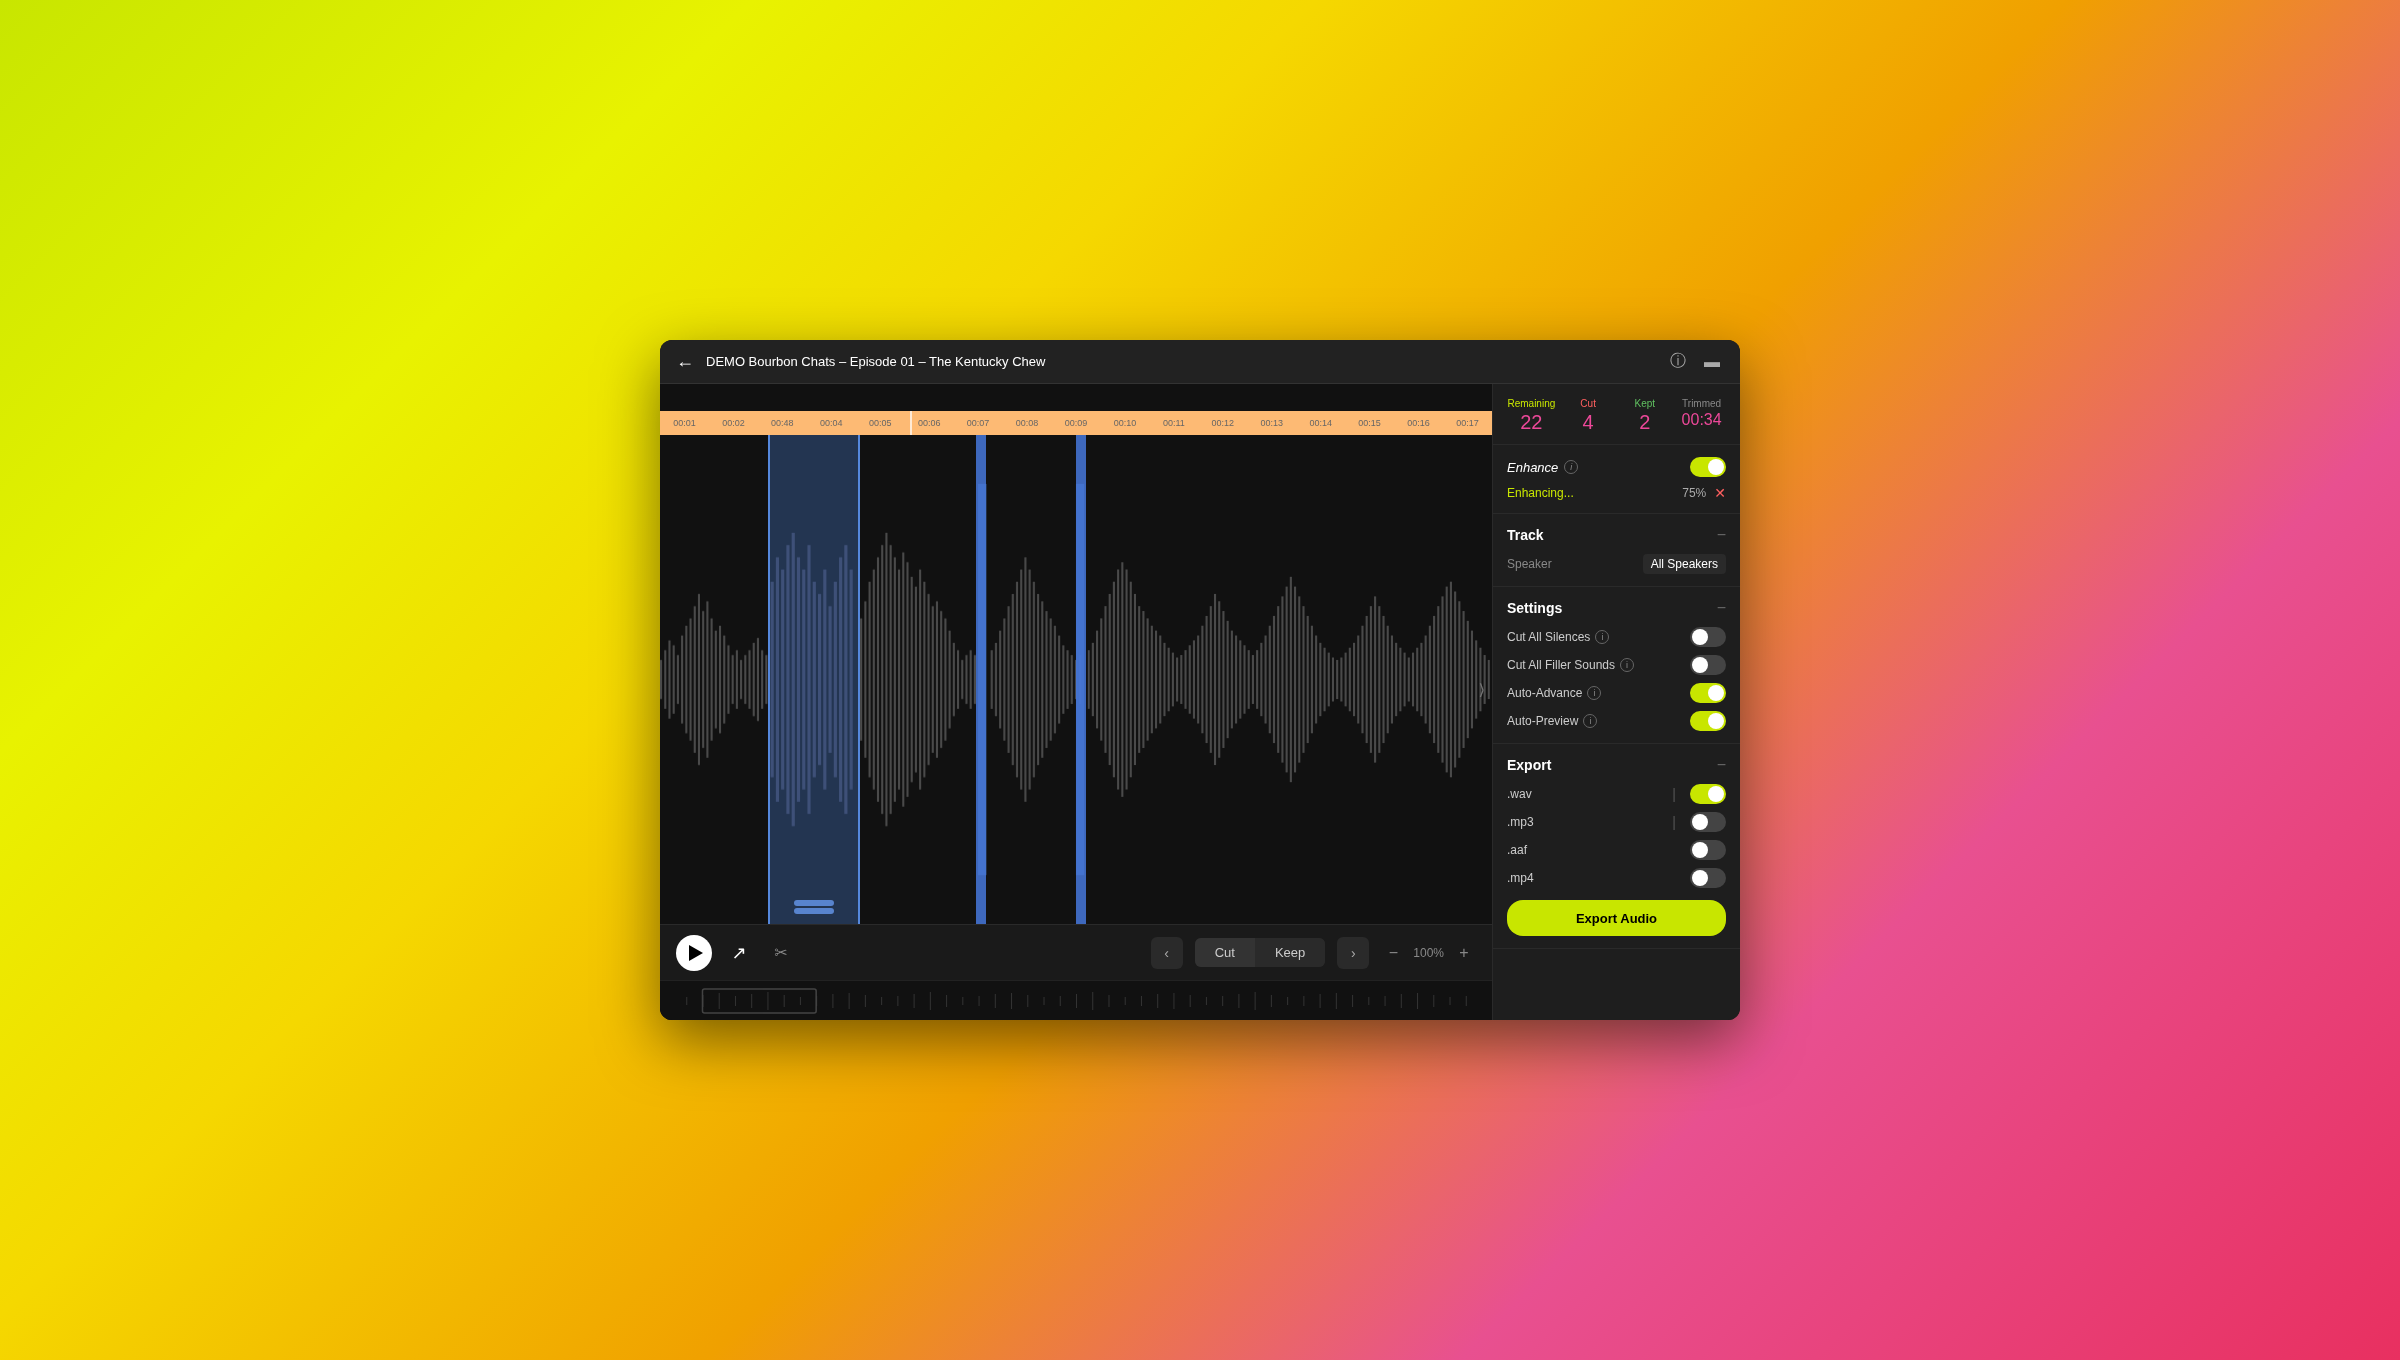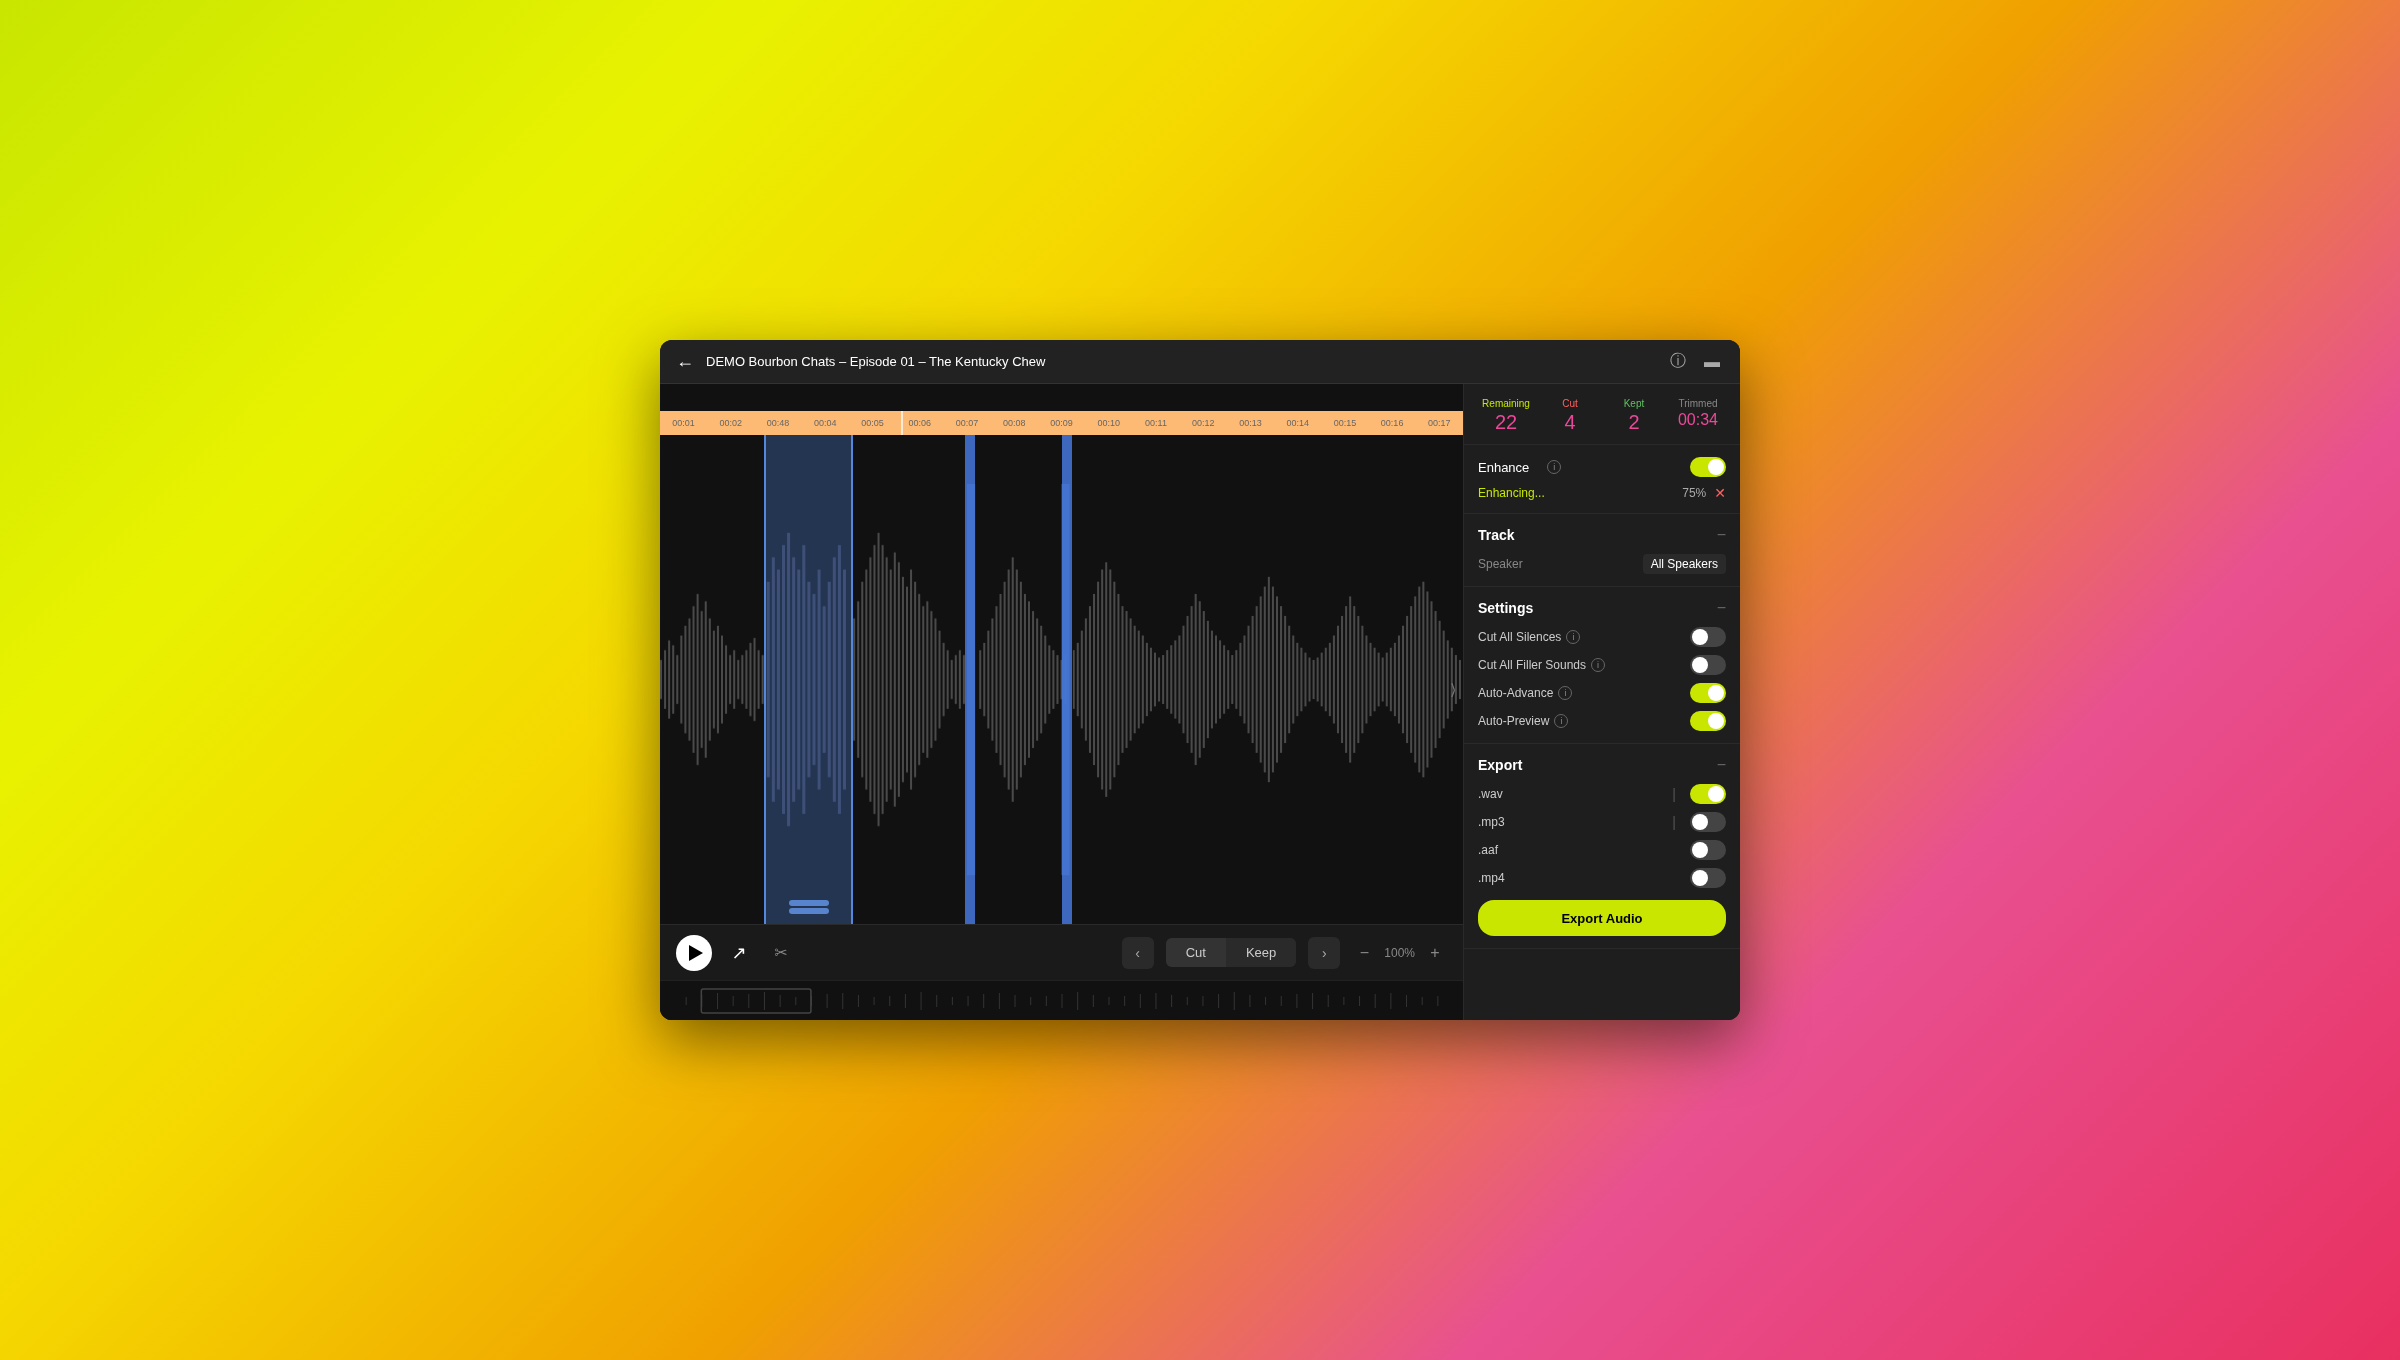--- a/index.html
+++ b/index.html
@@ -260,21 +260,21 @@
       background: #111;
       display: flex;
       align-items: center;
       padding: 0 10px;
       position: relative;
       flex-shrink: 0;
       border-top: 1px solid #222;
     }
     
     .right-sidebar {
-      width: 277px;
+      width: 248px;
       background: #1e1e1e;
       display: flex;
       flex-direction: column;
       border-left: 1px solid #2a2a2a;
       overflow-y: auto;
       flex-shrink: 0;
     }
     
     .stats-row {
       display: flex;
@@ -327,23 +327,24 @@
     }
     
     .enhance-row {
       display: flex;
       align-items: center;
       justify-content: space-between;
     }
     .enhance-label {
       display: flex;
       align-items: center;
-      gap: 18px;
+      gap: 6px;
       color: #fff;
       font-size: 13px;
+      font-style: italic;
     }
     .info-icon {
       width: 14px;
       height: 14px;
       border: 1px solid #666;
       border-radius: 50%;
       display: flex;
       align-items: center;
       justify-content: center;
       font-size: 9px;

